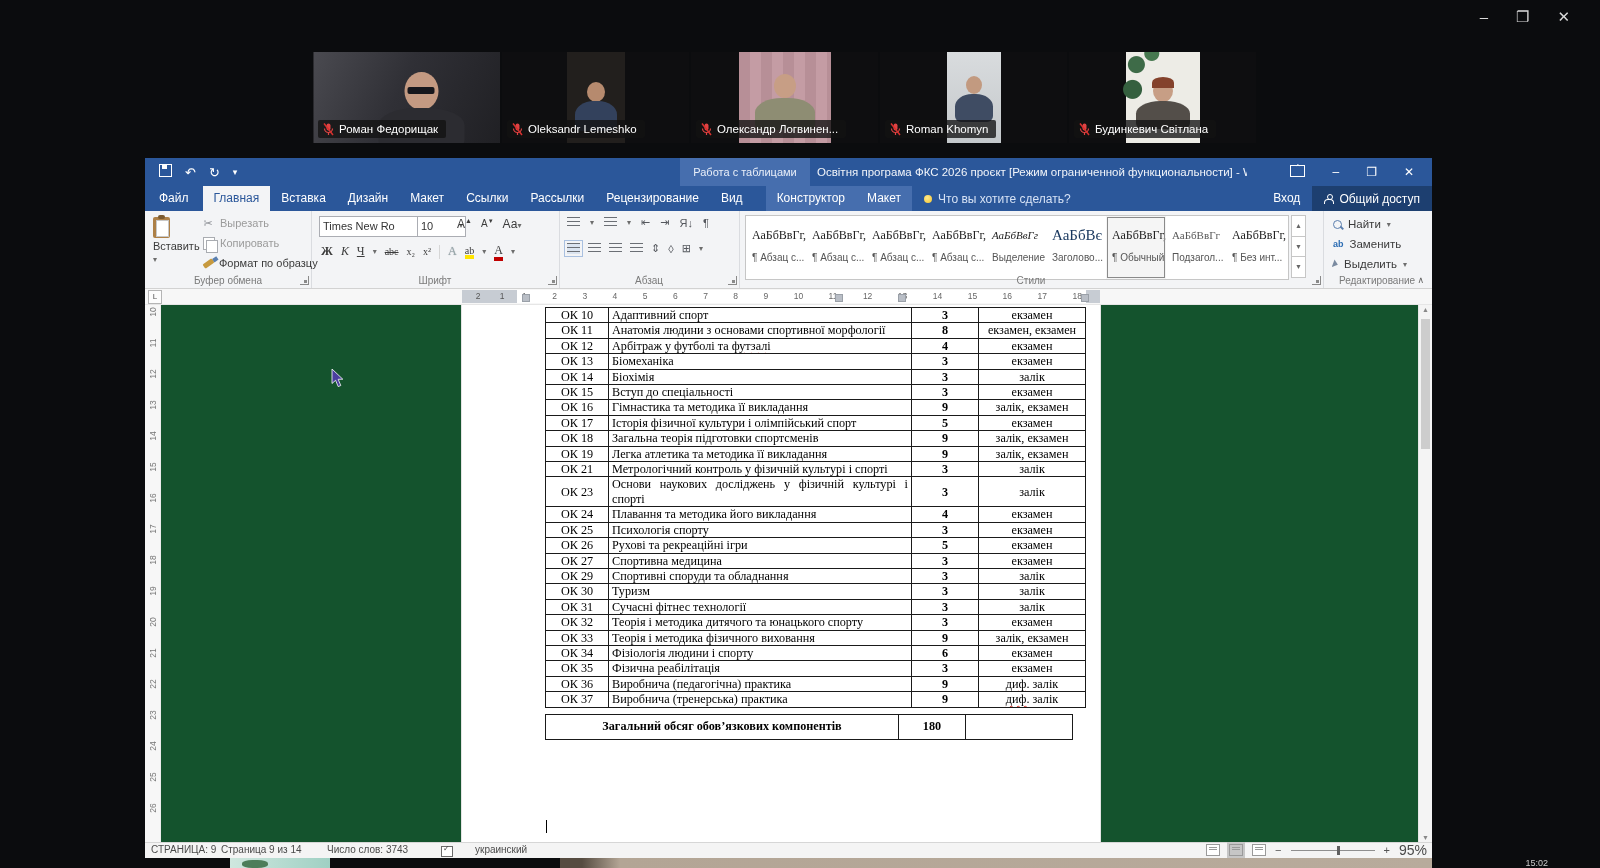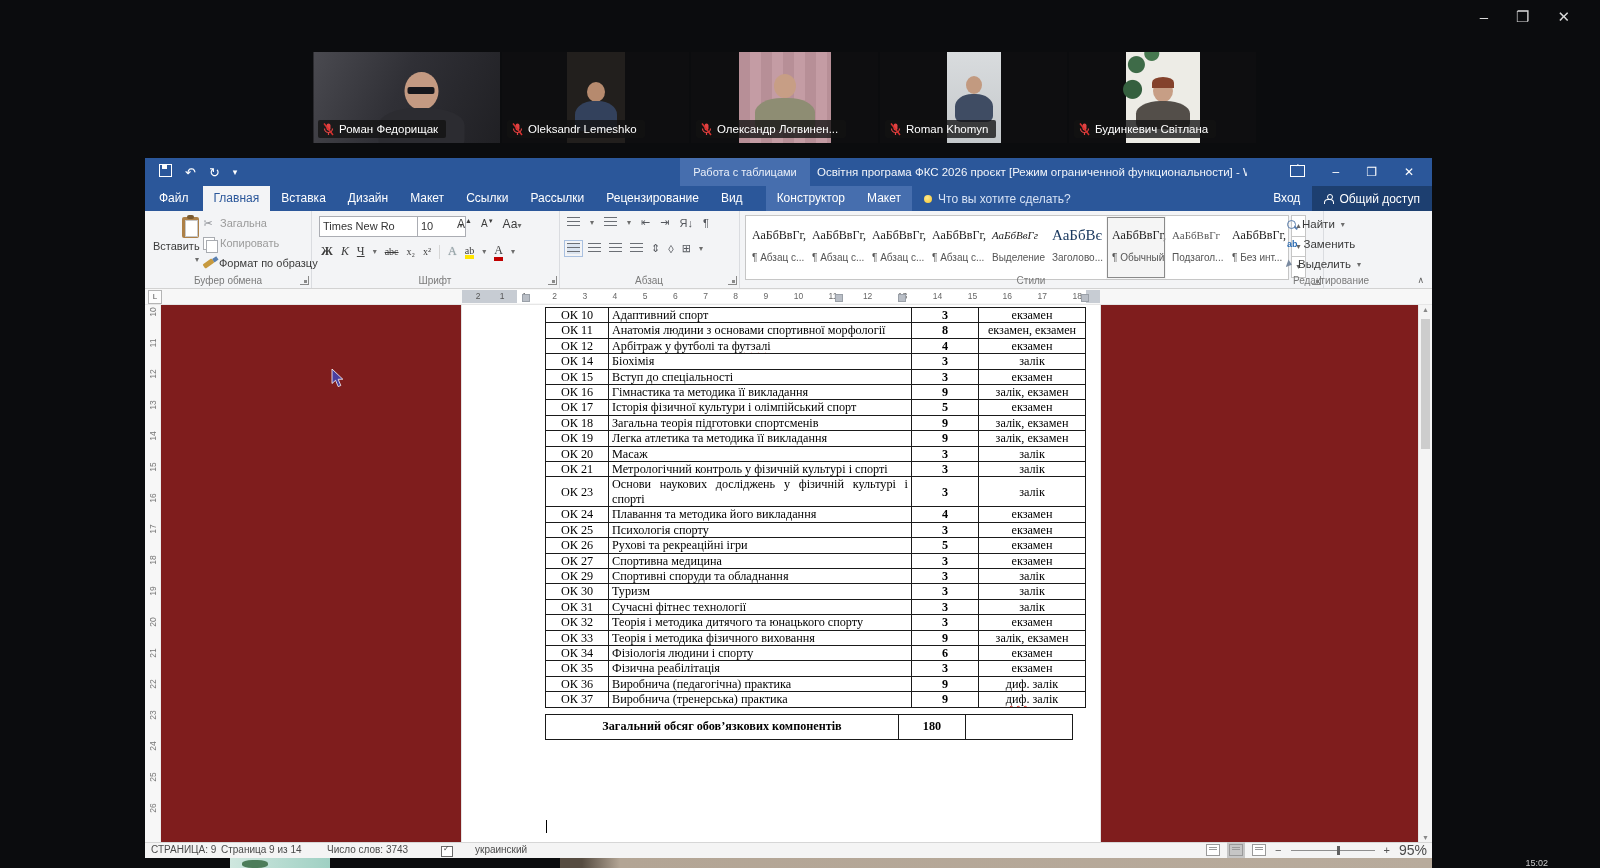--- a/index.html
+++ b/index.html
@@ -79,25 +79,25 @@
   
   .ribbon{height:77px;background:#f3f4f6;border-bottom:1px solid #d2d2d2;position:relative;flex:0 0 auto}
   .grp{position:absolute;top:0;height:77px;border-right:1px solid #dadce0}
   .glabel{position:absolute;bottom:2px;left:0;right:0;text-align:center;font-size:10px;color:#7a7a7a;white-space:nowrap}
   .gl{position:absolute;right:2px;bottom:3px;width:8px;height:8px;border-right:1px solid #8a8a8a;border-bottom:1px solid #8a8a8a}
   .gl::after{content:"";position:absolute;right:1px;bottom:1px;width:3px;height:3px;background:#8a8a8a}
   .g-clip{left:0;width:166px}
   .g-font{left:166px;width:248px}
   .g-par{left:414px;width:180px}
   .g-styles{left:594px;width:584px}
-  .g-edit{left:1132px;width:108px;border-right:none}
+  .g-edit{left:1178px;width:108px;border-right:none}
   .dis{color:#9b9b9b}
   .dd{font-size:8px;color:#6d6d6d}
 
-  .paste{position:absolute;left:8px;top:5px;width:46px;height:56px;text-align:right;font-size:11px;color:#3b3b3b}
+  .paste{position:absolute;left:8px;top:5px;width:46px;height:56px;text-align:left;font-size:11px;color:#3b3b3b}
   .clipbrd{display:inline-block;width:17px;height:21px;background:#ad8047;border-radius:2px;position:relative;margin-top:1px}
   .clipbrd::before{content:"";position:absolute;left:3px;top:3px;width:11px;height:15px;background:#fff;border:1px solid #c8c8c8}
   .clipbrd::after{content:"";position:absolute;left:5px;top:-2px;width:7px;height:4px;background:#7a5a30;border-radius:2px}
   .cliprows{position:absolute;left:56px;top:4px;display:flex;flex-direction:column;gap:4px;font-size:11px;white-space:nowrap}
   .cliprows>div{display:flex;align-items:center;gap:5px;height:16px}
   .ic{width:14px;display:inline-flex;justify-content:center;font-size:11px;color:#8d9096}
   .ic-copy{width:10px;height:11px;border:1px solid #a9acb1;background:#fff;position:relative;margin-left:2px}
   .ic-copy::after{content:"";position:absolute;left:2px;top:2px;width:10px;height:11px;border:1px solid #a9acb1;background:#fff}
   .ic-brush{width:11px;height:5px;background:#c79a3f;border-radius:1px;position:relative;transform:rotate(-35deg);margin-left:2px}
   .ic-brush::after{content:"";position:absolute;right:-5px;top:0.5px;width:5px;height:4px;background:#5a7fae}
@@ -150,21 +150,21 @@
   .lbox{position:absolute;left:3px;top:1px;width:12px;height:12px;background:#fdfdfd;border:1px solid #b5b5b5;font-size:8px;line-height:12px;text-align:center;color:#555}
   .band{position:absolute;left:317px;top:1px;width:638px;height:13px;background:#fff}
   .hm{position:absolute;top:0;bottom:0;background:#c7ccd3}
   .hm.left{left:0;width:55px}
   .hm.right{right:0;width:14px}
   .hnums-m{position:absolute;left:4px;width:48px;top:0;bottom:0;display:flex;justify-content:space-around;font-size:8.5px;color:#555;line-height:13px}
   .hnums{position:absolute;left:60px;right:18px;top:0;bottom:0;display:flex;justify-content:space-between;font-size:8.5px;color:#666;line-height:13px}
   .rmark{position:absolute;top:3.5px;width:6px;height:6px;background:#b9bec6;border:1px solid #9aa0a8}
 
   
-  .canvas{flex:1 1 auto;position:relative;background:#7f1d1d;overflow:hidden}
+  .canvas{flex:1 1 auto;position:relative;background:#14532d;overflow:hidden}
   .vruler{position:absolute;left:0;top:0;bottom:0;width:15px;background:#f7f7f7;border-right:1px solid #ececec}
   .vruler span{position:absolute;left:0;width:15px;text-align:center;font-size:8.5px;color:#777;transform:rotate(-90deg)}
   .page{position:absolute;left:317px;top:-6px;width:638px;height:560px;background:#fff;box-shadow:0 0 0 1px #e4e4e4}
   .tablewrap{position:absolute;left:83px;top:8px;width:528px}
   .dtable{border-collapse:collapse;width:528px;font-family:"Liberation Serif",serif;font-size:12.2px;color:#000;table-layout:fixed}
   .dtable td{border:1px solid #1a1a1a;padding:0 3px;line-height:14.4px;vertical-align:middle;overflow:hidden}
   .c-code{width:56px;text-align:center}
   .c-name{width:296px;text-align:justify}
   .c-cr{width:60px;text-align:center;font-weight:bold}
   .c-ct{width:100px;text-align:center}
@@ -339,21 +339,21 @@
 
     <div class="grp g-clip">
       <div class="paste">
         <span class="clipbrd"></span><br>
         <span>Вставить</span>
         <span class="dd">▾</span>
       </div>
       <div class="cliprows">
         <div class="dis">
             <span class="ic">✂</span>
-            <span>Загальна</span>
+            <span>Вырезать</span>
           </div>
         <div class="dis">
             <span class="ic ic-copy"></span>
             <span>Копировать</span>
           </div>
         <div>
             <span class="ic ic-brush"></span>
             <span>Формат по образцу</span>
           </div>
       </div>
@@ -555,20 +555,26 @@
                 <td class="c-cr">8</td>
                 <td class="c-ct">екзамен, екзамен</td>
               </tr>
               <tr>
                 <td class="c-code">ОК 12</td>
                 <td class="c-name">Арбітраж у футболі та <span class="sq">футзалі</span></td>
                 <td class="c-cr">4</td>
                 <td class="c-ct">екзамен</td>
               </tr>
               <tr>
+                <td class="c-code">ОК 13</td>
+                <td class="c-name">Біомеханіка</td>
+                <td class="c-cr">3</td>
+                <td class="c-ct">екзамен</td>
+              </tr>
+              <tr>
                 <td class="c-code">ОК 14</td>
                 <td class="c-name">Біохімія</td>
                 <td class="c-cr">3</td>
                 <td class="c-ct">залік</td>
               </tr>
               <tr>
                 <td class="c-code">ОК 15</td>
                 <td class="c-name">Вступ до спеціальності</td>
                 <td class="c-cr">3</td>
                 <td class="c-ct">екзамен</td>
@@ -589,26 +595,20 @@
                 <td class="c-code">ОК 18</td>
                 <td class="c-name">Загальна теорія підготовки спортсменів</td>
                 <td class="c-cr">9</td>
                 <td class="c-ct">залік, екзамен</td>
               </tr>
               <tr>
                 <td class="c-code">ОК 19</td>
                 <td class="c-name">Легка атлетика та методика її викладання</td>
                 <td class="c-cr">9</td>
                 <td class="c-ct">залік, екзамен</td>
-              </tr>
-              <tr>
-                <td class="c-code">ОК 20</td>
-                <td class="c-name">Масаж</td>
-                <td class="c-cr">3</td>
-                <td class="c-ct">залік</td>
               </tr>
               <tr>
                 <td class="c-code">ОК 21</td>
                 <td class="c-name">Метрологічний контроль у фізичній культурі і спорті</td>
                 <td class="c-cr">3</td>
                 <td class="c-ct">залік</td>
               </tr>
               <tr>
                 <td class="c-code">ОК 23</td>
                 <td class="c-name">Основи наукових досліджень у фізичній культурі і спорті</td>

